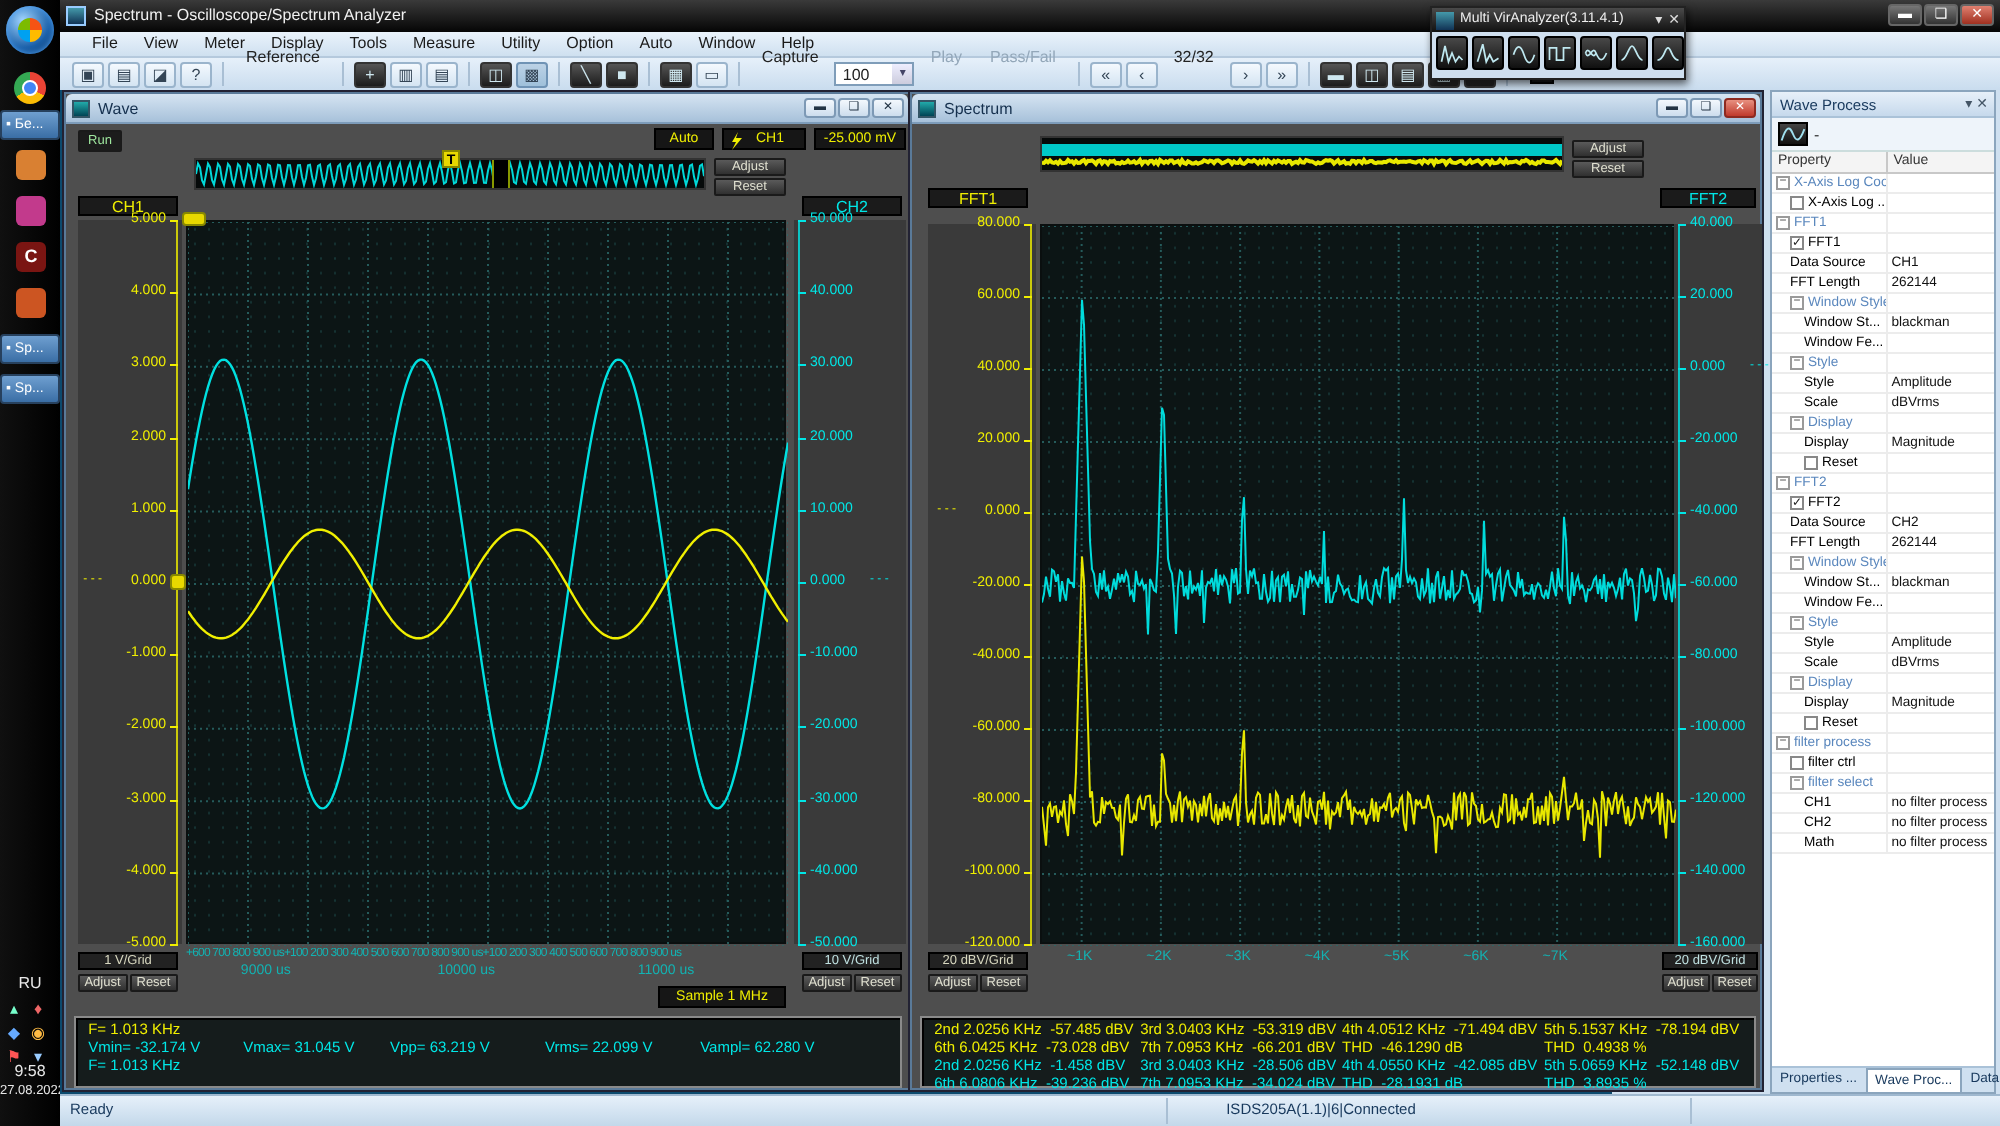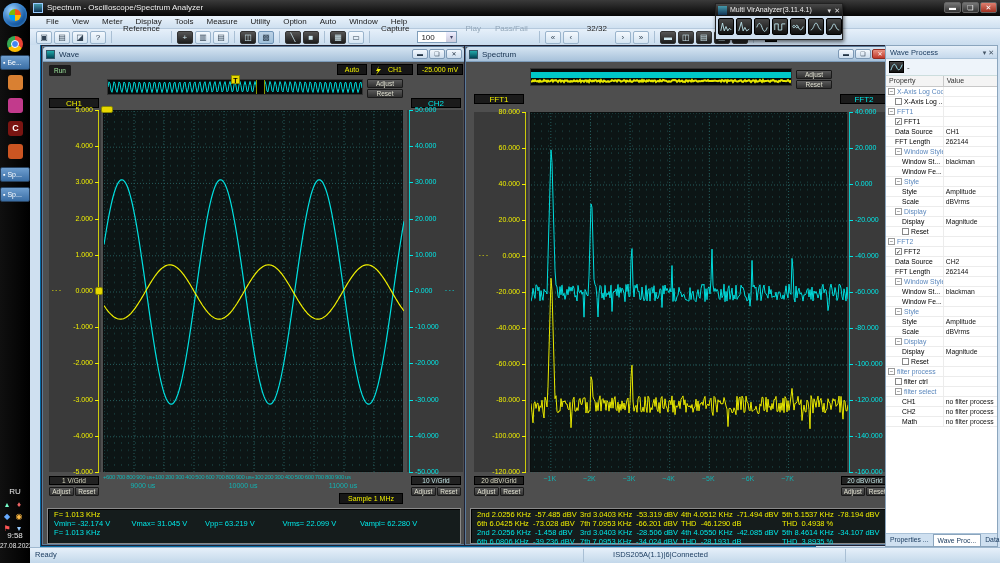--- a/index.html
+++ b/index.html
@@ -37,21 +37,21 @@
   .tb-combo{width:40px;height:12px;background:#fff;border:1px solid #7f9db9;font-size:8px;line-height:11px;padding-left:3px;position:relative;color:#222;}
   .tb-combo i{position:absolute;right:0;top:0;width:10px;height:100%;background:linear-gradient(#eef,#ccd);font-style:normal;font-size:6px;text-align:center;line-height:11px;color:#446;}
   
   #floatwin{left:715px;top:3px;width:128px;height:37px;border:1px solid #222;background:#cfdfef;box-shadow:1px 2px 4px rgba(0,0,0,.6);}
   #floatwin .fhead{height:12px;background:linear-gradient(#4a4a4a,#111);color:#eee;font-size:7px;line-height:12px;padding-left:14px;position:relative;}
   #floatwin .fico{position:absolute;left:2px;top:2px;width:9px;height:9px;background:linear-gradient(#49a,#135);}
   #floatwin .fbtns{position:absolute;right:2px;top:1px;color:#ddd;font-size:7px;display:flex;gap:3px;}
   #floatwin .fbody{display:flex;gap:2px;padding:2px 2px;}
   .fl-btn{width:16px;height:17px;background:linear-gradient(#484848,#101010);border:1px solid #000;border-radius:2px;}
   
-  #mdi{left:10px;top:45px;width:776px;height:502px;background:#0369a1;}
+  #mdi{left:0;top:45px;width:776px;height:502px;background:#0c4a6e;}
   .scopewin{background:#4e4e4e;border:1px solid #5a7a99;box-shadow:0 0 0 1px #223;}
   .wtitle{position:absolute;left:0;top:0;width:100%;height:15px;background:linear-gradient(#d5e4f2,#a7c1da);border-bottom:1px solid #7d9cba;border-radius:3px 3px 0 0;font-size:8px;color:#15304e;line-height:15px;}
   .wtitle .wico{position:absolute;left:3px;top:3px;width:9px;height:9px;background:linear-gradient(#2aa,#045);border:1px solid #356;}
   .wtitle .wtxt{position:absolute;left:16px;}
   .wctrls{position:absolute;right:2px;top:2px;display:flex;gap:1px;}
   .wbtn{width:16px;height:10px;border:1px solid #7d99b5;border-radius:2px;background:linear-gradient(#f3f8fd,#cddded);font-size:6px;line-height:8px;text-align:center;color:#234;}
   .wbtn.red{background:linear-gradient(#e89080,#c0392b);color:#fff;border-color:#8d2a20;}
   .wbody{position:absolute;left:0;top:15px;right:0;bottom:0;background:#4e4e4e;}
   .darkbox{background:#161616;border:1px solid #000;color:#f0ef00;font-size:7px;text-align:center;}
   .chanbox{background:#1b1b1b;border:1px solid #000;font-size:8px;text-align:center;line-height:9px;}
@@ -469,21 +469,21 @@
               <div class="mrow">
                 <span style="left: 1%; color: rgb(240, 239, 0);">6th 6.0425 KHz  -73.028 dBV</span>
                 <span style="left: 26%; color: rgb(240, 239, 0);">7th 7.0953 KHz  -66.201 dBV</span>
                 <span style="left: 50.5%; color: rgb(240, 239, 0);">THD  -46.1290 dB</span>
                 <span style="left: 75%; color: rgb(240, 239, 0);">THD  0.4938 %</span>
               </div>
               <div class="mrow">
                 <span style="left: 1%; color: rgb(0, 231, 231);">2nd 2.0256 KHz  -1.458 dBV</span>
                 <span style="left: 26%; color: rgb(0, 231, 231);">3rd 3.0403 KHz  -28.506 dBV</span>
                 <span style="left: 50.5%; color: rgb(0, 231, 231);">4th 4.0550 KHz  -42.085 dBV</span>
-                <span style="left: 75%; color: rgb(0, 231, 231);">5th 8.4614 KHz  -34.107 dBV</span>
+                <span style="left: 75%; color: rgb(0, 231, 231);">5th 5.0659 KHz  -52.148 dBV</span>
               </div>
               <div class="mrow">
                 <span style="left: 1%; color: rgb(0, 231, 231);">6th 6.0806 KHz  -39.236 dBV</span>
                 <span style="left: 26%; color: rgb(0, 231, 231);">7th 7.0953 KHz  -34.024 dBV</span>
                 <span style="left: 50.5%; color: rgb(0, 231, 231);">THD  -28.1931 dB</span>
                 <span style="left: 75%; color: rgb(0, 231, 231);">THD  3.8935 %</span>
               </div>
             </div>
           </div>
       </div>

